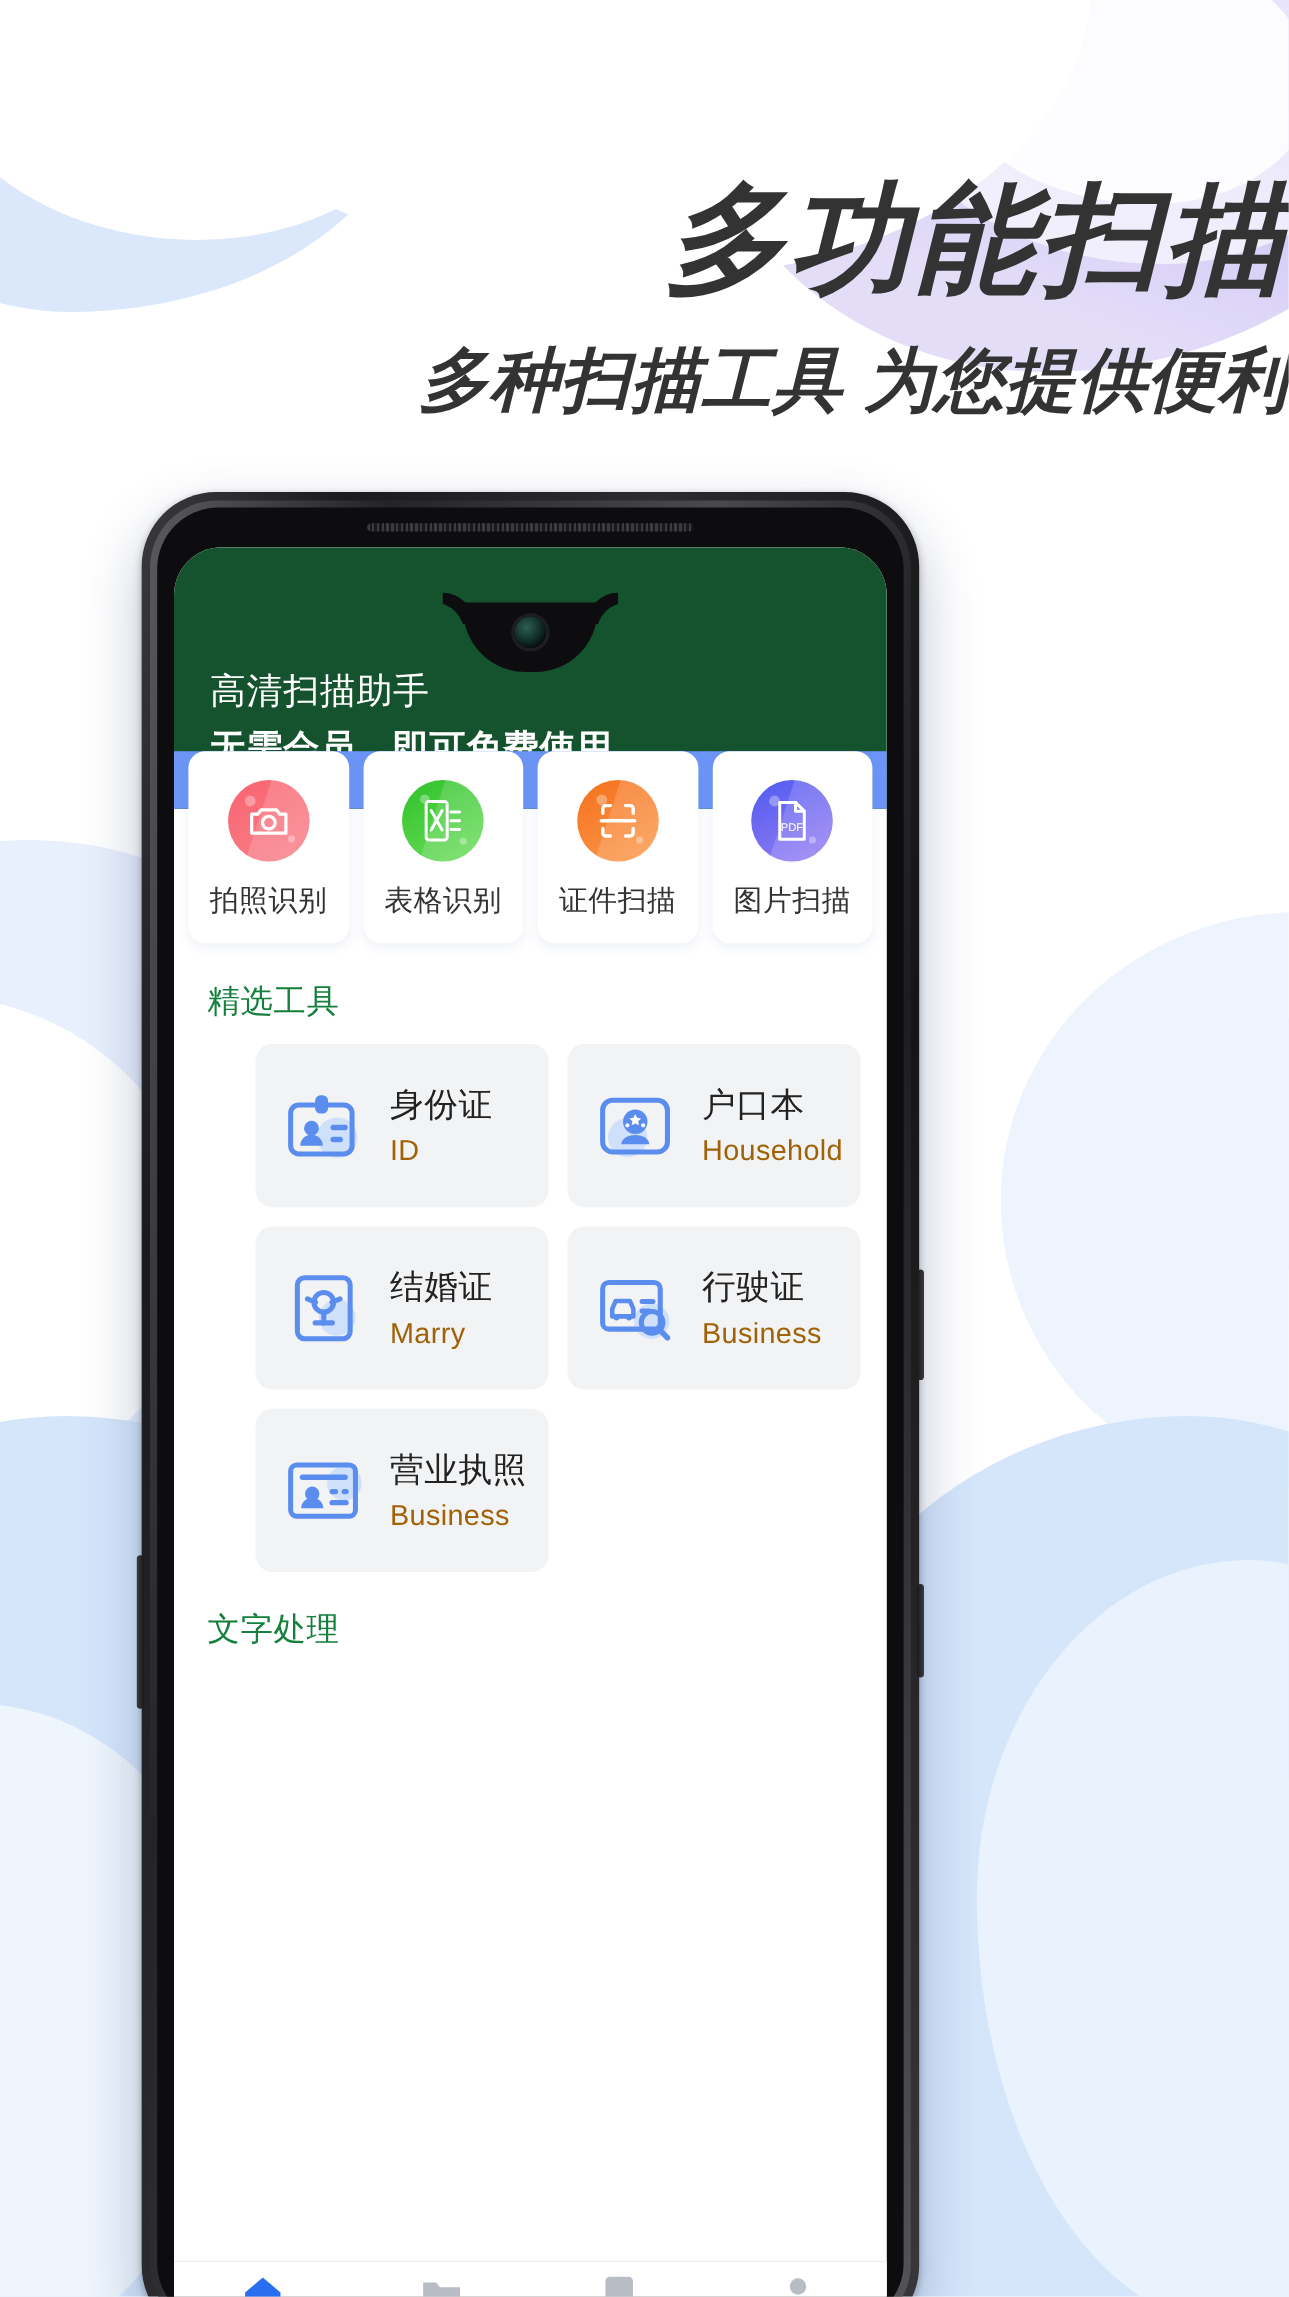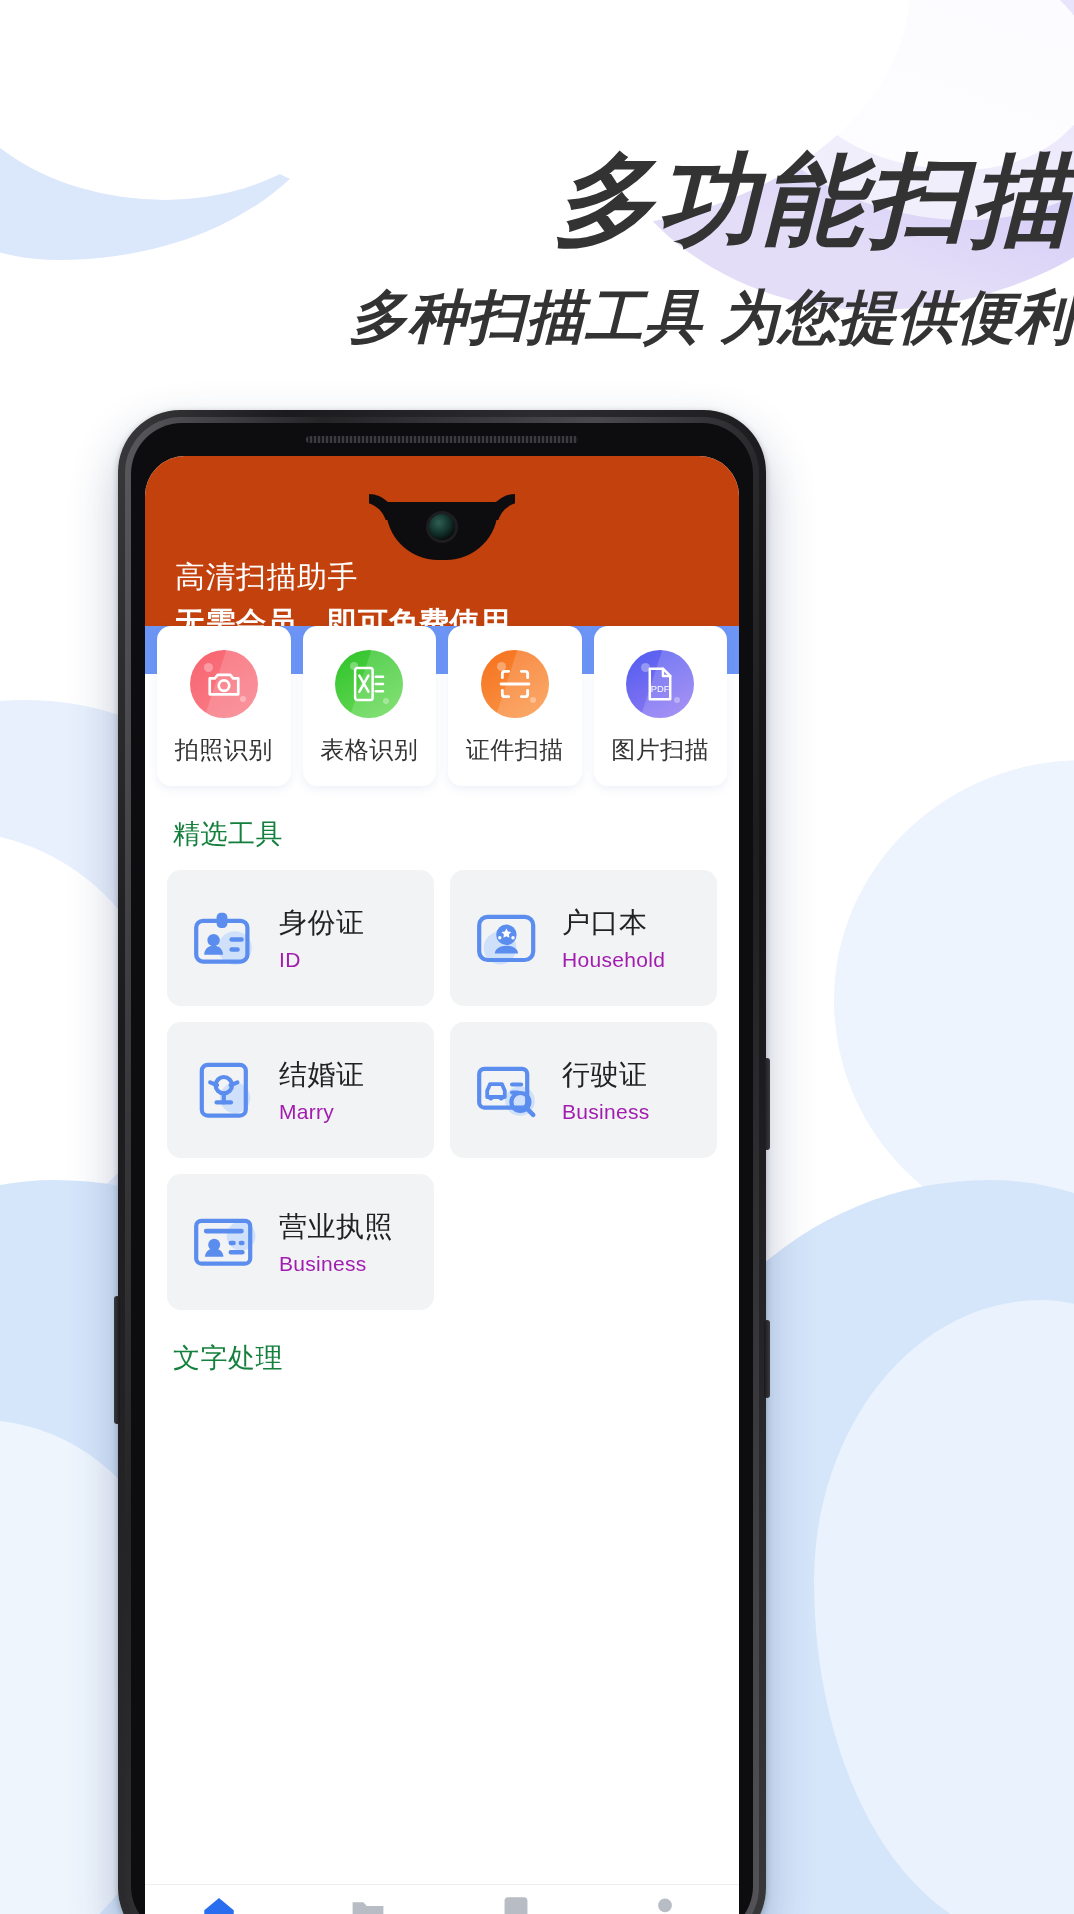--- a/index.html
+++ b/index.html
@@ -207,21 +207,21 @@
     border-radius: 3px;
   }
   .btn-power { right: -4px; top: 648px; width: 6px; height: 92px; }
   .btn-vol   { right: -4px; top: 910px; width: 6px; height: 78px; }
   .btn-left  { left: -4px;  top: 886px; width: 6px; height: 128px;
                background: linear-gradient(270deg, #19191b, #3a3a3e); }
 
   
   .app-header {
     position: relative;
-    background: #c2410c;
+    background: #14532d;
     padding: 100px 16px 0 0;
     height: 218px;
   }
   .app-header-title {
     margin-left: 30px;
     color: #ffffff;
     font-size: 30px;
     font-weight: 400;
     line-height: 1.42;
     letter-spacing: 0.5px;
@@ -296,34 +296,35 @@
     color: #15803d;
     font-weight: 500;
     margin: 30px 0 18px 28px;
     letter-spacing: 0.5px;
   }
   .tool-grid {
     display: grid;
     grid-template-columns: 1fr 1fr;
     gap: 16px;
     padding: 0 22px;
+    margin-left: 46px;
   }
   .tool-card {
     background: #f2f3f5;
     border-radius: 14px;
     height: 136px;
     display: flex;
     align-items: center;
     padding-left: 24px;
     gap: 20px;
   }
   .tool-icon { width: 68px; height: 60px; flex: none; }
   .tool-text { display: flex; flex-direction: column; gap: 6px; }
   .tool-cn { font-size: 28px; color: #222222; letter-spacing: 0.5px; }
-  .tool-en { font-size: 21px; color: #a21caf; letter-spacing: 0.3px; }
+  .tool-en { font-size: 24px; color: #a16207; letter-spacing: 0.3px; }
 
   
   .text-row {
     background: #f2f3f5;
     border-radius: 14px;
     margin: 0 22px;
     height: 118px;
     display: flex;
     align-items: center;
     justify-content: space-between;

